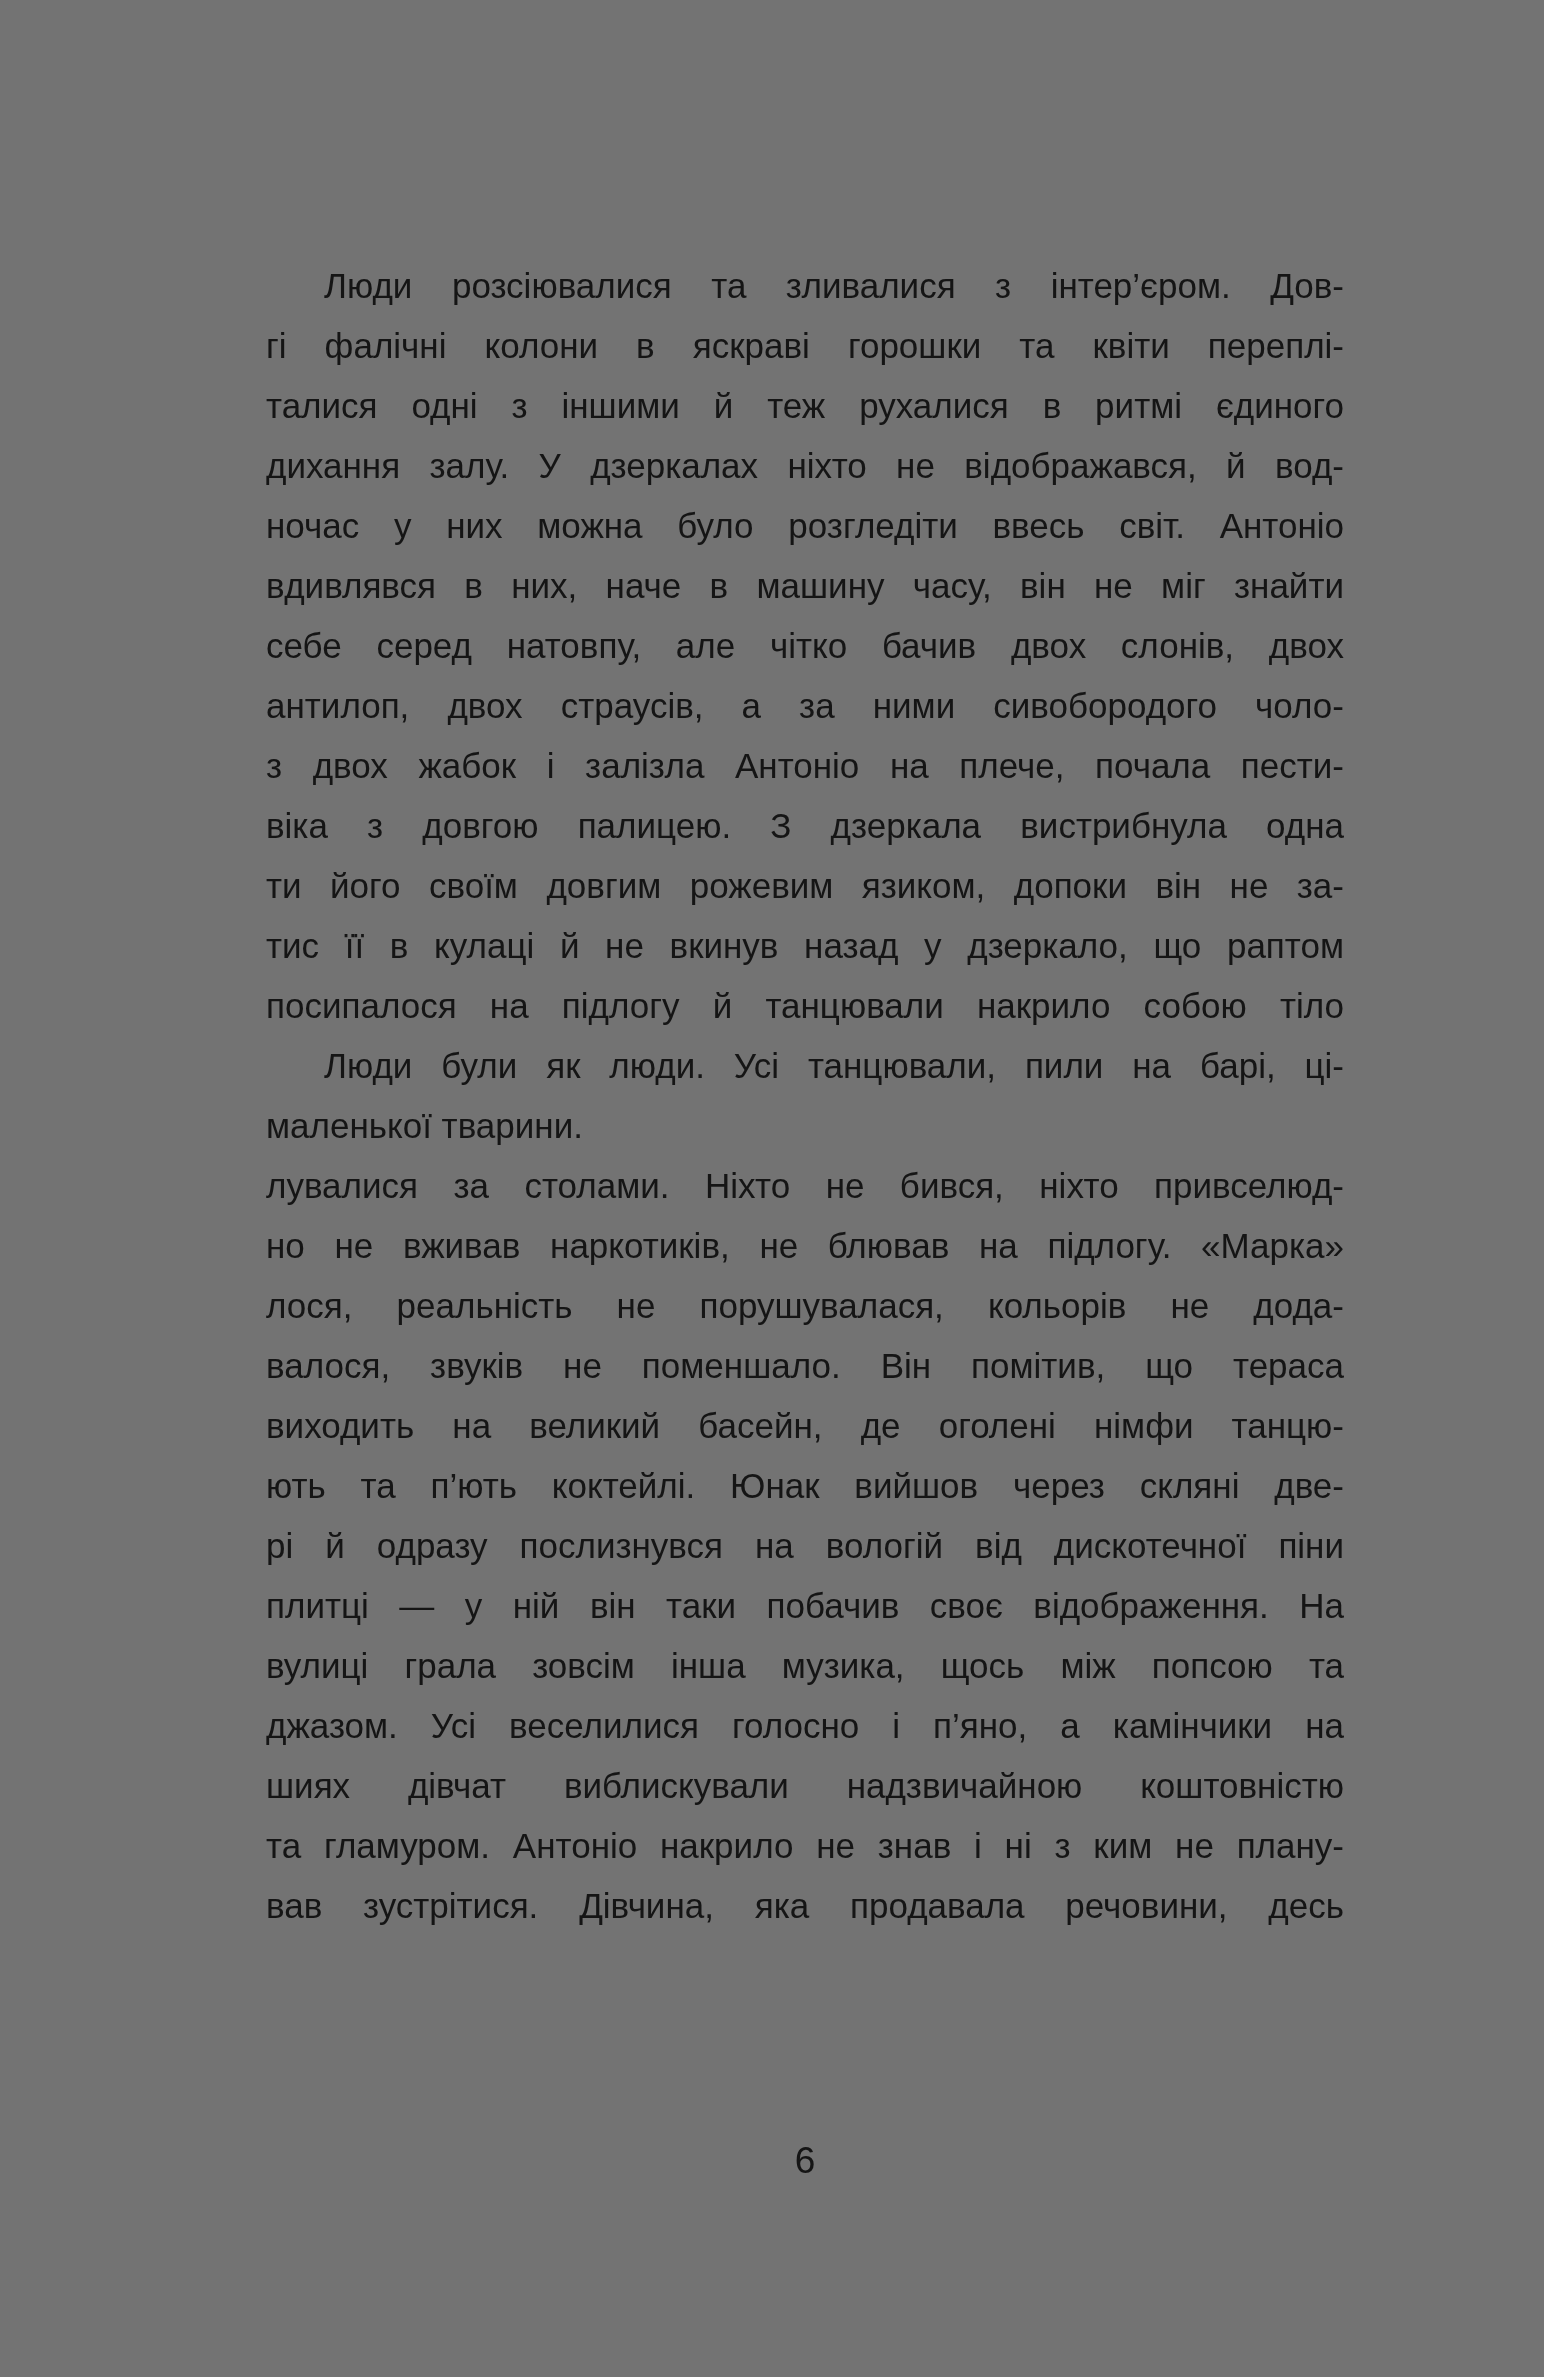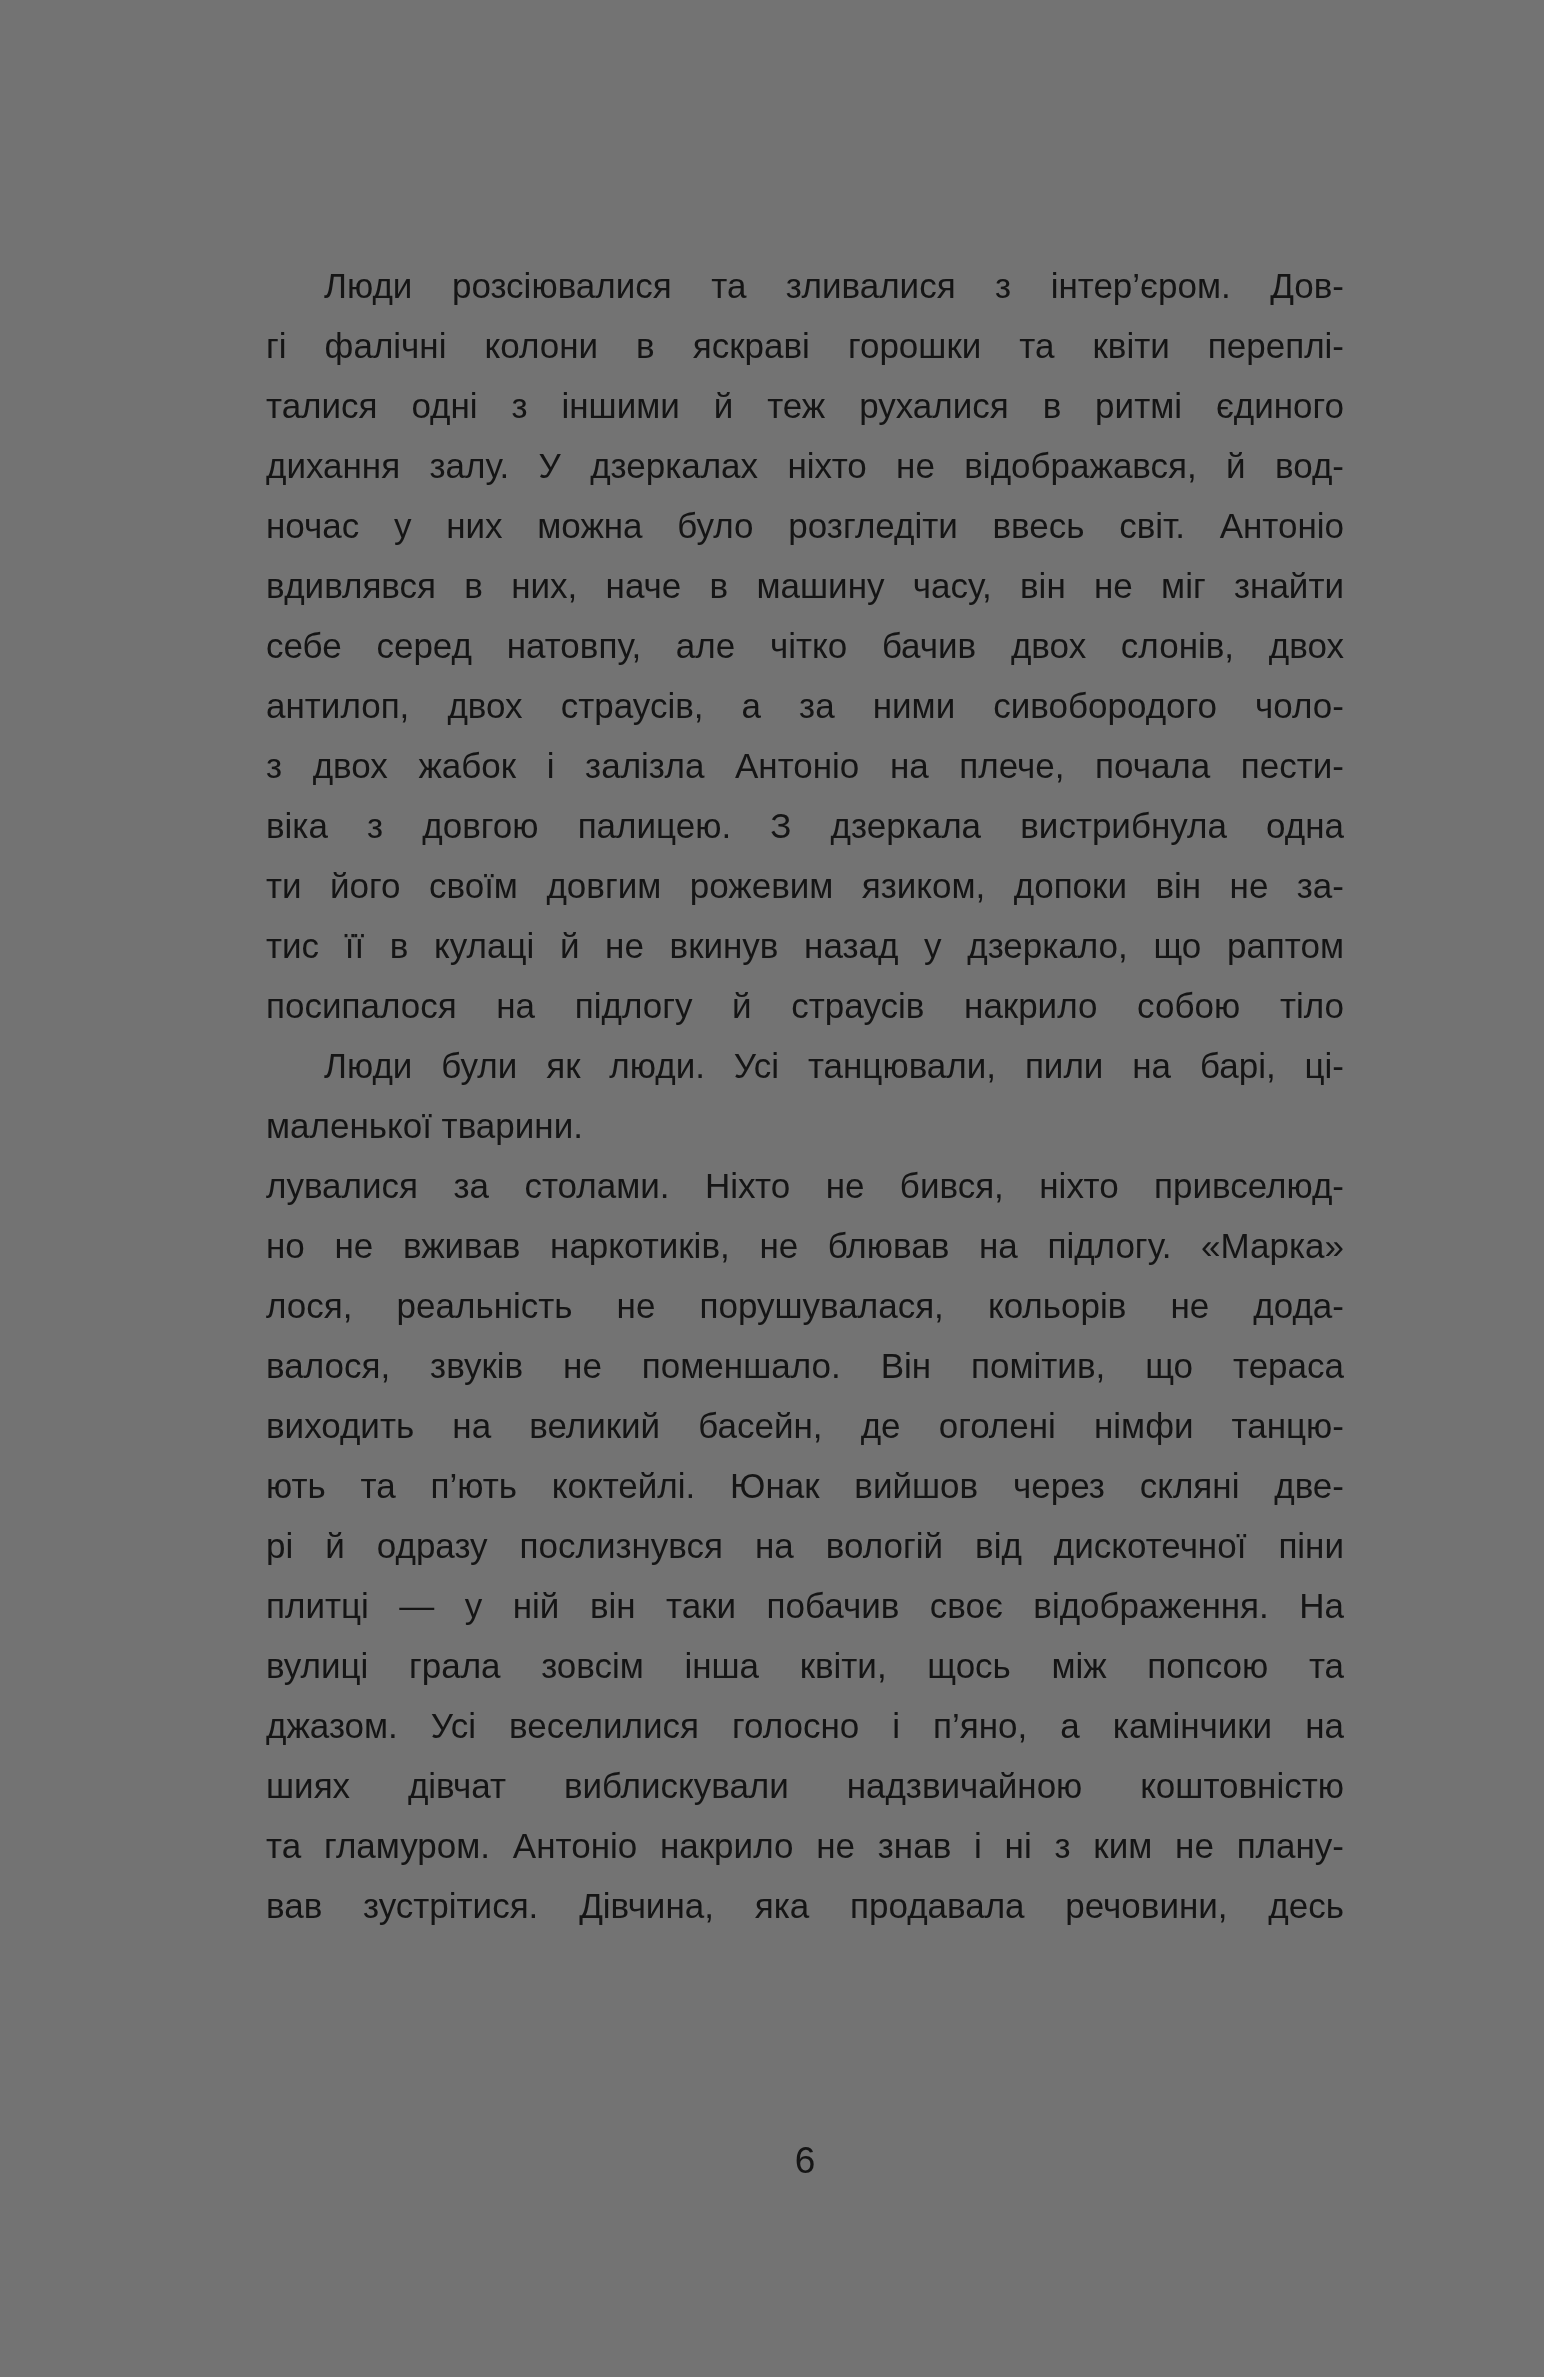--- a/index.html
+++ b/index.html
@@ -62,32 +62,32 @@
       <div class="line">талися одні з іншими й теж рухалися в ритмі єдиного</div>
       <div class="line">дихання залу. У дзеркалах ніхто не відображався, й вод-</div>
       <div class="line">ночас у них можна було розгледіти ввесь світ. Антоніо</div>
       <div class="line">вдивлявся в них, наче в машину часу, він не міг знайти</div>
       <div class="line">себе серед натовпу, але чітко бачив двох слонів, двох</div>
       <div class="line">антилоп, двох страусів, а за ними сивобородого чоло-</div>
       <div class="line">з двох жабок і залізла Антоніо на плече, почала пести-</div>
       <div class="line">віка з довгою палицею. З дзеркала вистрибнула одна</div>
       <div class="line">ти його своїм довгим рожевим язиком, допоки він не за-</div>
       <div class="line">тис її в кулаці й не вкинув назад у дзеркало, що раптом</div>
-      <div class="line">посипалося на підлогу й страусів накрило собою тіло</div>
+      <div class="line">посипалося на підлогу й танцювали накрило собою тіло</div>
       <div class="line first">Люди були як люди. Усі танцювали, пили на барі, ці-</div>
       <div class="line last-flush">маленької тварини.</div>
       <div class="line">лувалися за столами. Ніхто не бився, ніхто привселюд-</div>
       <div class="line">но не вживав наркотиків, не блював на підлогу. «Марка»</div>
       <div class="line">лося, реальність не порушувалася, кольорів не дода-</div>
       <div class="line">валося, звуків не поменшало. Він помітив, що тераса</div>
       <div class="line">виходить на великий басейн, де оголені німфи танцю-</div>
       <div class="line">ють та п’ють коктейлі. Юнак вийшов через скляні две-</div>
       <div class="line">рі й одразу послизнувся на вологій від дискотечної піни</div>
       <div class="line">плитці — у ній він таки побачив своє відображення. На</div>
-      <div class="line">вулиці грала зовсім інша квіти, щось між попсою та</div>
+      <div class="line">вулиці грала зовсім інша музика, щось між попсою та</div>
       <div class="line">джазом. Усі веселилися голосно і п’яно, а камінчики на</div>
       <div class="line">шиях дівчат виблискували надзвичайною коштовністю</div>
       <div class="line">та гламуром. Антоніо накрило не знав і ні з ким не плану-</div>
       <div class="line">вав зустрітися. Дівчина, яка продавала речовини, десь</div>
     </div>
   <div class="page-number">6</div>
 </div>
 
 
 </body></html>

